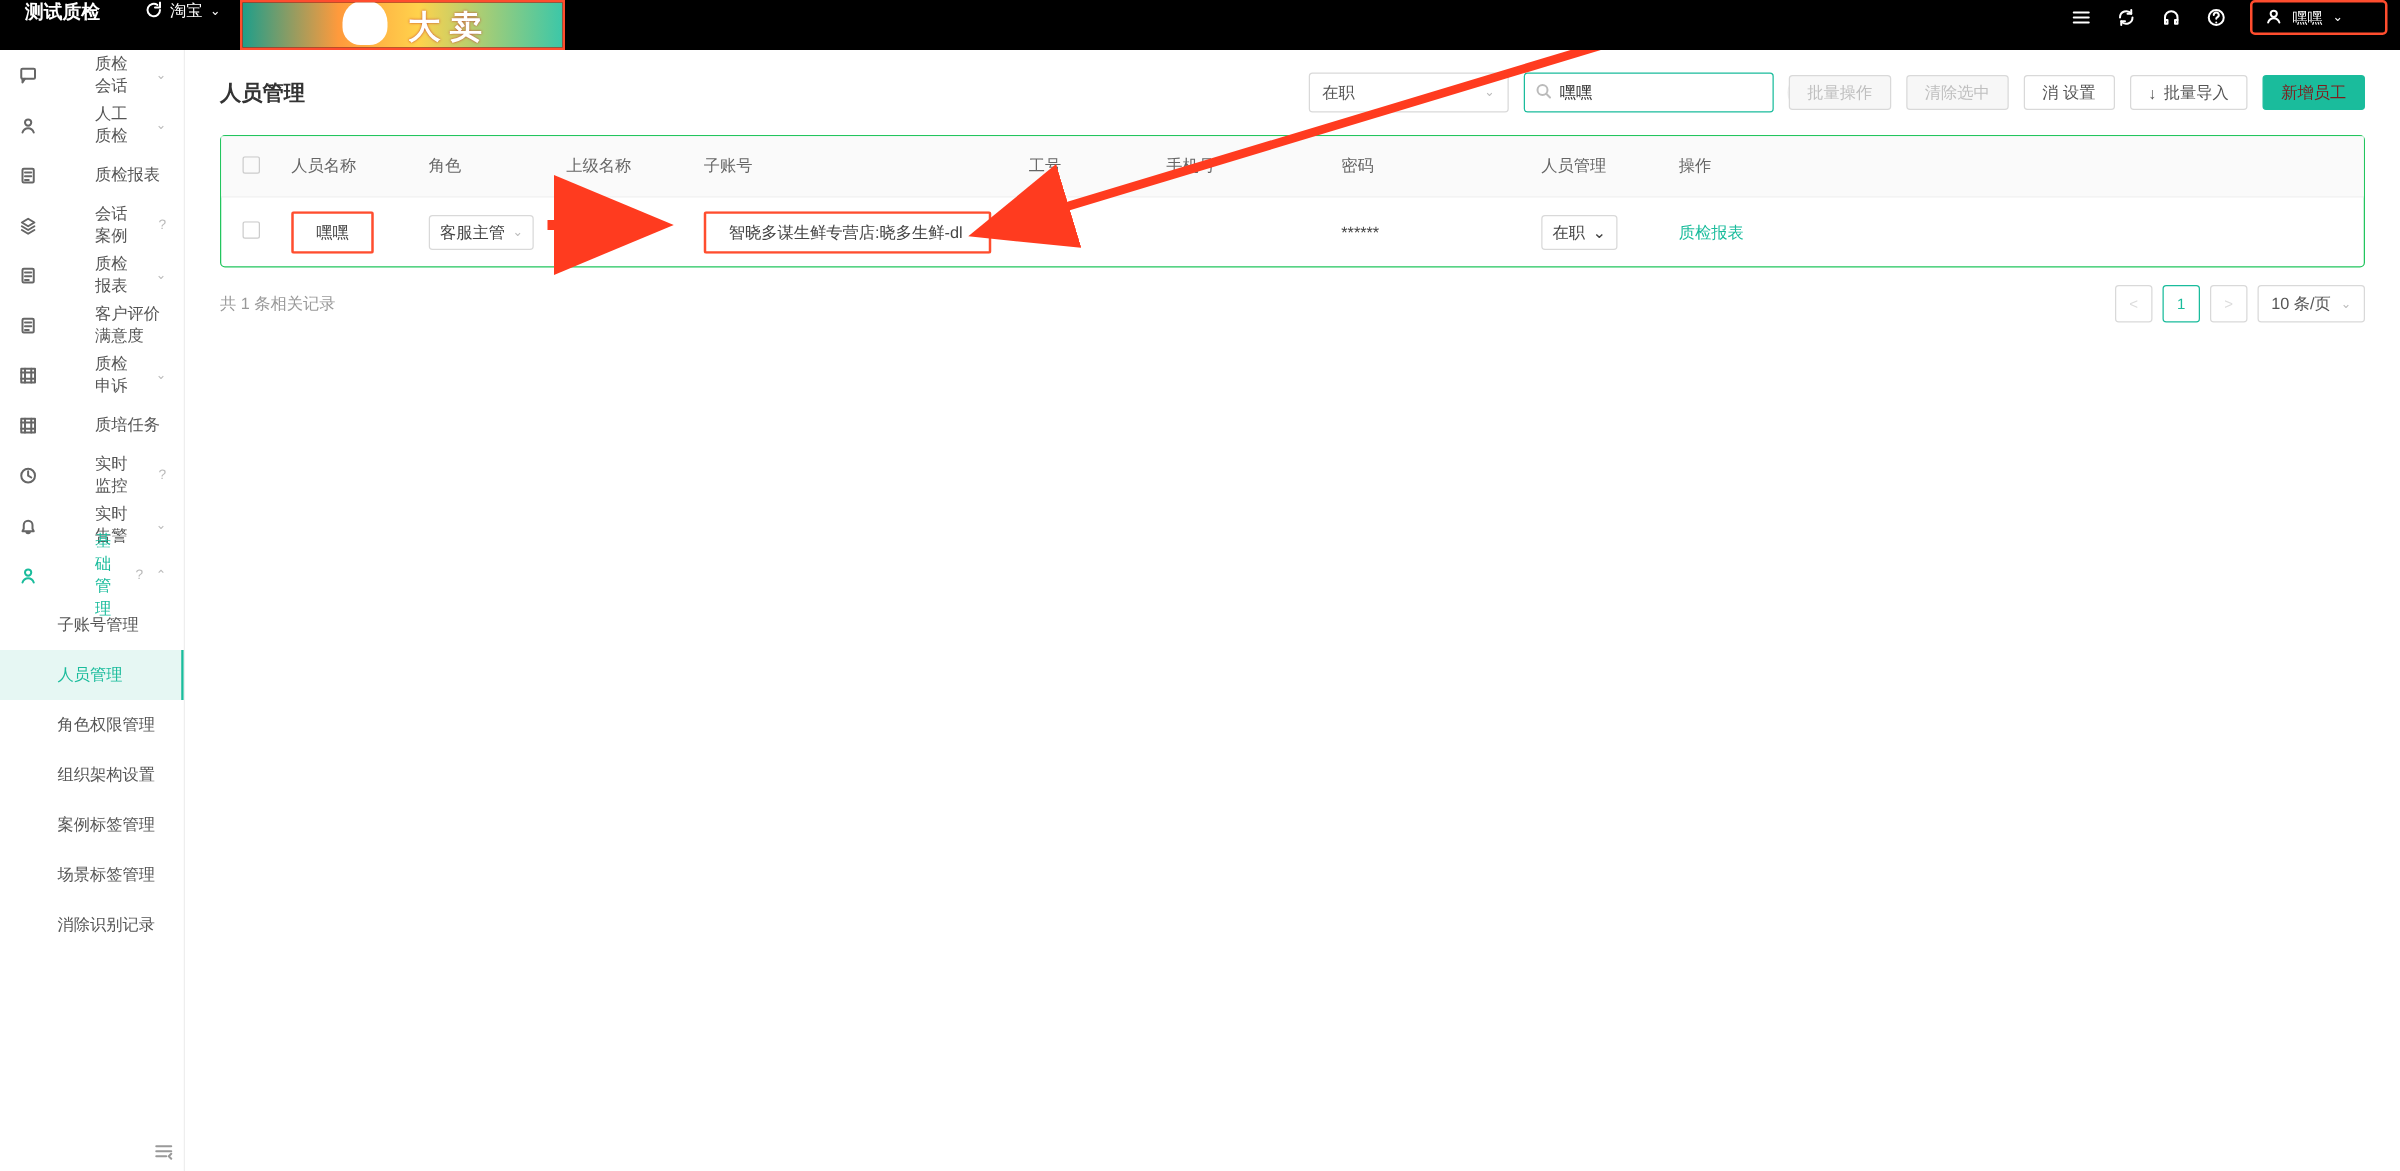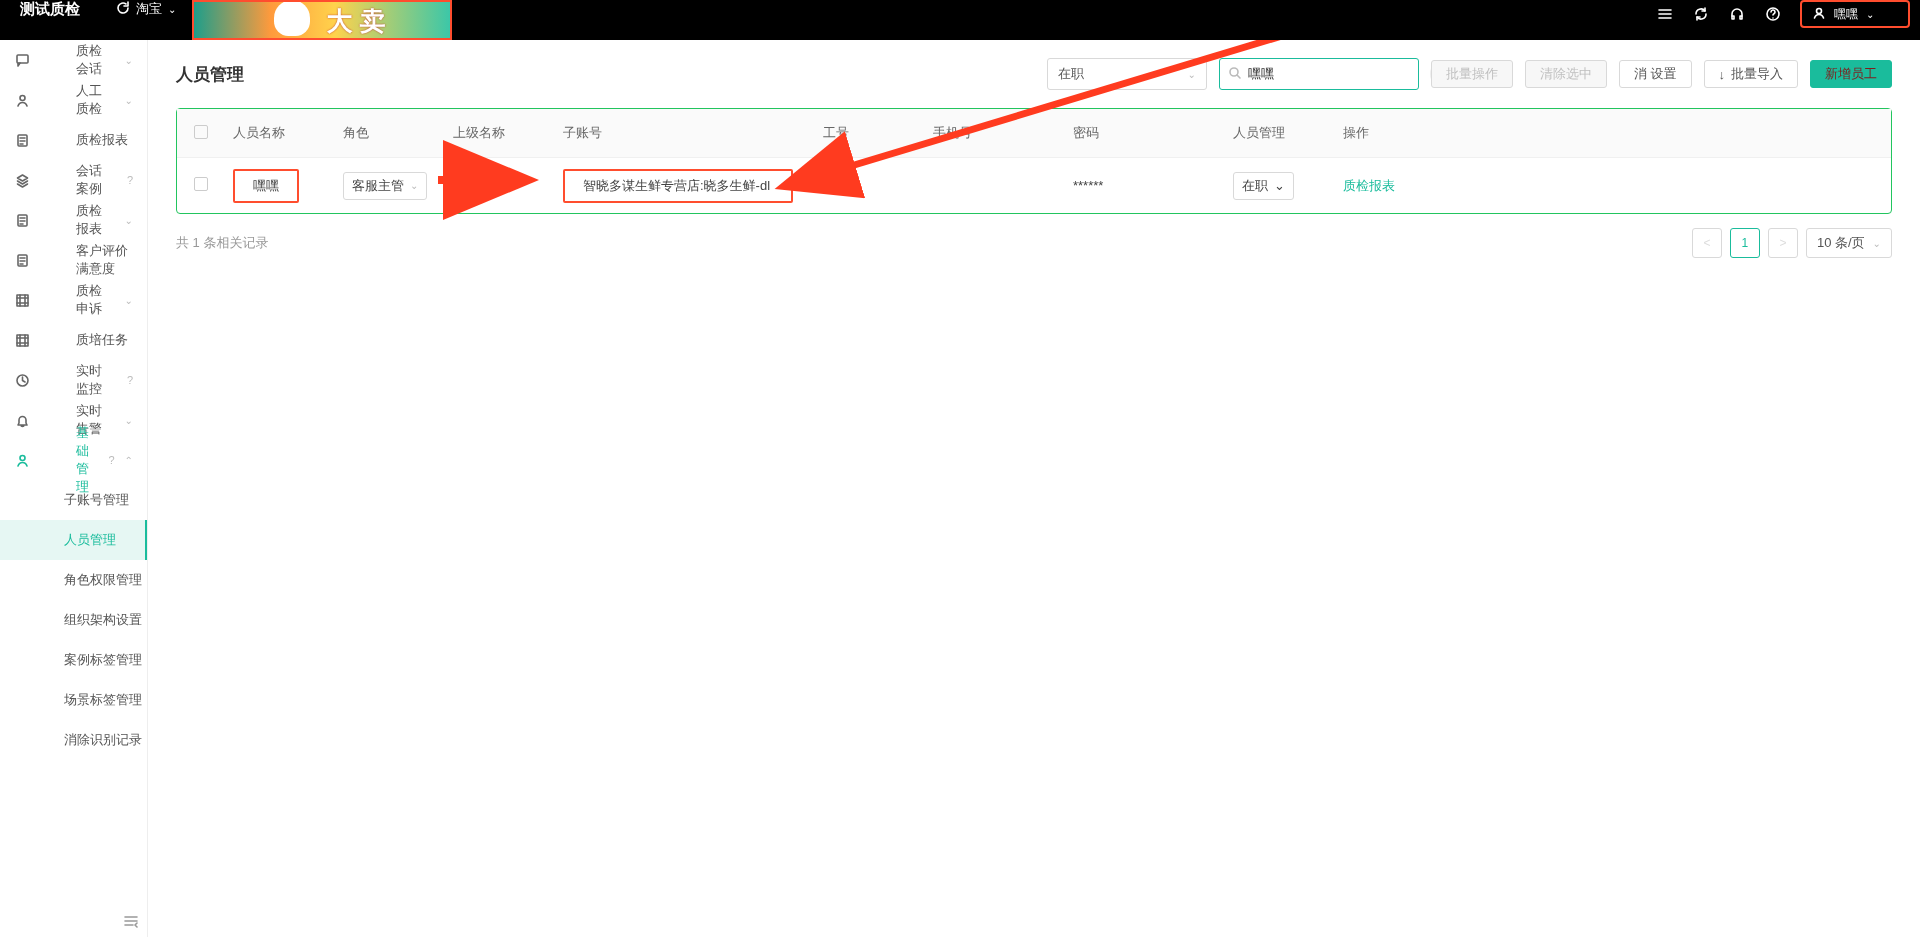--- a/index.html
+++ b/index.html
@@ -23,21 +23,21 @@
 .sidebar::-webkit-scrollbar{width:0}
 .menu-item { display:flex; align-items:center; padding: 0 14px; height:40px; color:#555; cursor:pointer; font-size:13px; gap:10px; position:relative; }
 .menu-item .micon { width:16px; display:flex; justify-content:center; color:#666; }
 .menu-item .mlabel { flex:1;margin-left:36px; }
 .menu-item .arrow { color:#bbb; font-size:10px; }
 .menu-item.has-sub .arrow::before{content:"⌄"}
 .menu-item.open .arrow::before{content:"⌃"}
 .menu-item.active-parent { color:#1abc9c; }
 .menu-item.active-parent .micon{color:#1abc9c;}
 .menu-item .help { color:#bbb; font-size:11px; margin-left:2px;}
-.submenu .menu-sub { padding-left:64px; height:40px; display:flex; align-items:center; color:#555; cursor:pointer; font-size:13px;}
+.submenu .menu-sub { padding-left:46px; height:40px; display:flex; align-items:center; color:#555; cursor:pointer; font-size:13px;}
 .submenu .menu-sub.active { background:#e6f7f3; color:#1abc9c; border-right:2px solid #1abc9c;}
 .sidebar-footer { position:absolute; bottom:6px; right:8px; color:#999; cursor:pointer; }
 
 
 .main { flex:1; padding: 18px 28px 0 28px; overflow:auto; position:relative; background:#fff;}
 .page-head { display:flex; align-items:center; gap:12px; margin-bottom:18px; flex-wrap:nowrap;}
 .page-title { font-size:17px; font-weight:600; margin-right:auto; }
 .sel { height:32px; border:1px solid #d9d9d9; border-radius:3px; background:#fff; display:flex; align-items:center; padding:0 10px; gap:8px; cursor:pointer; color:#555; font-size:13px;}
 .sel .caret{color:#bbb; font-size:10px; margin-left:auto;}
 .sel.w-status{ width:160px; }

